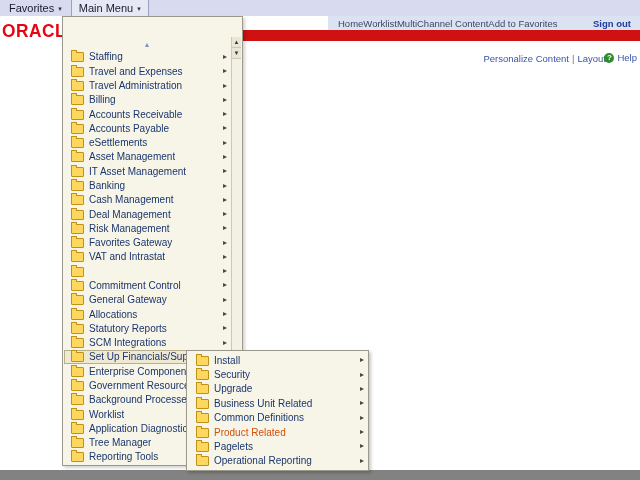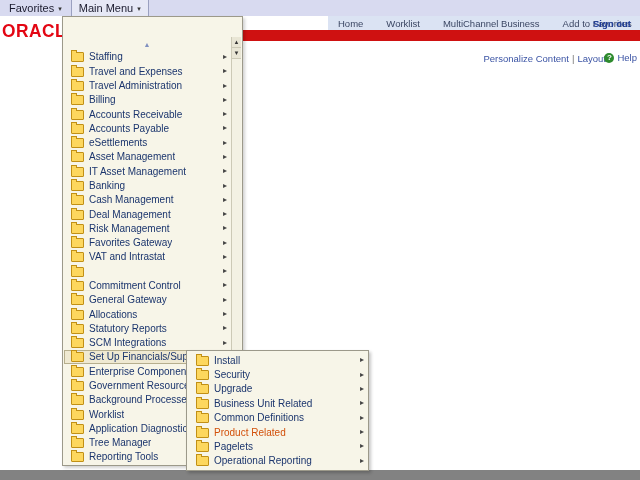--- a/index.html
+++ b/index.html
@@ -10,21 +10,21 @@
   
   .menubar{position:absolute;top:0;left:0;width:640px;height:16px;background:#d8daf0;
     display:flex;align-items:center;font-size:11px;color:#1a1a2e;z-index:5;}
   .mb-item{height:30px;display:flex;align-items:center;gap:4px;padding:0 7px;margin-left:2px;}
   .mb-item .caret{font-size:7px;color:#333;line-height:7px;}
   .mb-item.open{border:1px solid #9aa0c0;background:#e6e8f6;text-align:right;}
   
   .logo{position:absolute;top:20px;left:2px;font-size:17px;font-weight:bold;color:#e30613;
     letter-spacing:0.5px;transform:scale(1.02,1.12);transform-origin:left top;white-space:nowrap;}
   .topnav{position:absolute;top:16px;right:0;width:312px;height:14px;background:#dbe3f3;
-    display:flex;align-items:center;gap:23px;padding:0 9px 0 10px;font-size:9.5px;color:#3b4663;
+    display:flex;align-items:center;gap:0;padding:0 9px 0 10px;font-size:9.5px;color:#3b4663;
     box-sizing:border-box;white-space:nowrap;}
   .topnav .navlink{cursor:default;}
   .topnav .signout{font-weight:bold;color:#1f3d99;margin-left:auto;}
   .redbar{position:absolute;top:30px;left:78px;right:0;height:11px;background:#cf1111;}
   .personalize{position:absolute;top:53px;right:34px;font-size:9.5px;color:#3a53a4;white-space:nowrap;}
   .personalize .sep{color:#777;margin:0 3px;}
   .helpbox{position:absolute;top:52px;right:3px;font-size:9.5px;color:#3a53a4;
     display:flex;align-items:center;gap:3px;}
   .help-icon{width:10px;height:10px;border-radius:50%;background:#2e8b2e;color:#fff;font-size:8px;
     display:flex;align-items:center;justify-content:center;font-weight:bold;}
@@ -75,21 +75,21 @@
 </div>
 
 <div class="logo">ORACLE</div>
 
 <div class="topnav">
 
     <span class="navlink">Home</span>
 
     <span class="navlink">Worklist</span>
 
-    <span class="navlink">MultiChannel Business</span>
+    <span class="navlink">MultiChannel Content</span>
 
     <span class="navlink">Add to Favorites</span>
   </div>
 
 <div class="topnav" style="background:transparent;justify-content:flex-end;pointer-events:none;">
   <span class="signout" style="pointer-events:auto;">Sign out</span>
 </div>
 
 <div class="redbar"></div>
 

